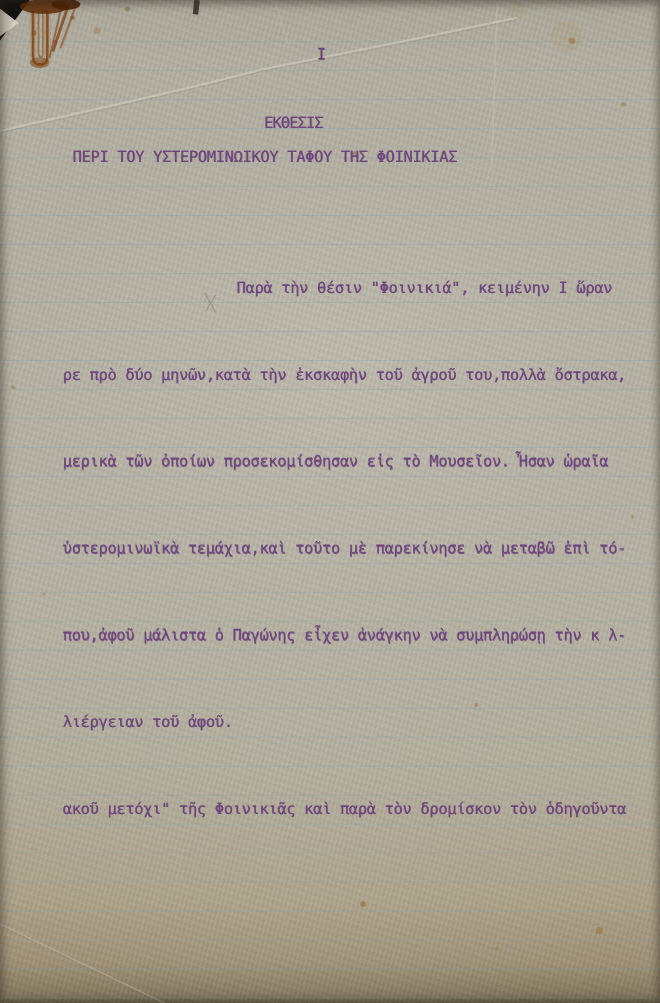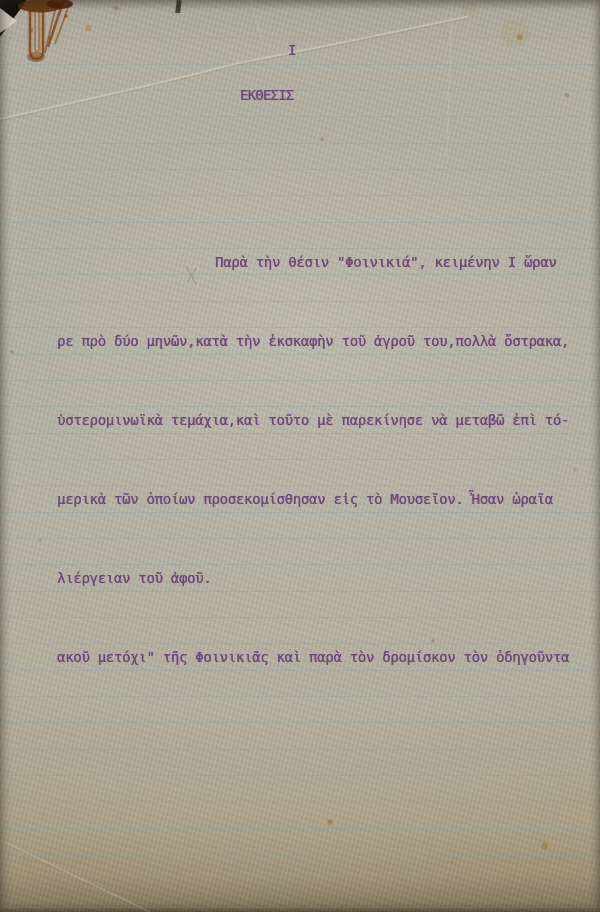--- a/index.html
+++ b/index.html
@@ -43,21 +43,21 @@
     opacity: 0.75;
   }
   .overlay-svg { position: absolute; inset: 0; z-index: 3; pointer-events: none; }
 
   .textlayer { position: absolute; inset: 0; z-index: 4; color: #6a3d7b; }
   .ink {
     text-shadow: 0.35px 0.3px 0.55px rgba(96,52,114,0.65), -0.2px 0.2px 0.9px rgba(96,52,114,0.22);
     opacity: 0.93;
   }
   .pagenum { position: absolute; left: 288px; top: 42px; font-size: 14px; }
-  .title   { position: absolute; left: 240px; top: 87px; font-size: 14px; letter-spacing: -0.8px; white-space: pre; }
+  .title   { position: absolute; left: 240px; top: 104px; font-size: 14px; letter-spacing: -0.8px; white-space: pre; }
   .subtitle{ position: absolute; left: 66px;  top: 135px; font-size: 14px; letter-spacing: -0.3px; white-space: pre; }
   .bodytext{
     position: absolute; left: 57px; top: 196px;
     font-size: 14px; line-height: 26.35px; letter-spacing: -0.3px;
     white-space: pre;
   }
   .bl { height: 26.35px; }
   .bl.indent { padding-left: 158px; }
 </style>
 </head>
@@ -120,26 +120,28 @@
       <circle cx="40" cy="540" r="1.6" fill="#8a5a20" opacity="0.3"></circle>
       <circle cx="330" cy="822" r="2.6" fill="#8a5a20" opacity="0.45"></circle>
       <circle cx="545" cy="846" r="3.2" fill="#9a6a2a" opacity="0.45"></circle>
       <circle cx="452" cy="862" r="1.8" fill="#9a6a2a" opacity="0.35"></circle>
     </g>
   </svg>
 
   <div class="textlayer ink">
     <div class="pagenum">I</div>
     <div class="title">ΕΚΘΕΣΙΣ</div>
+    <div class="subtitle">ΠΕΡΙ ΤΟΥ ΥΣΤΕΡΟΜΙΝΩΙΚΟΥ ΤΑΦΟΥ ΤΗΣ ΦΟΙΝΙΚΙΑΣ</div>
 
     <div class="bodytext">
       <div class="bl indent">Παρὰ τὴν θέσιν "Φοινικιά", κειμένην Ι ὥραν</div>
       <div class="bl">ρε πρὸ δύο μηνῶν,κατὰ τὴν ἐκσκαφὴν τοῦ ἀγροῦ του,πολλὰ ὄστρακα,</div>
+      <div class="bl">μερικὰ τῶν ὁποίων προσεκομίσθησαν εἰς τὸ Μουσεῖον. Ἦσαν ὡραῖα</div>
       <div class="bl">ὑστερομινωϊκὰ τεμάχια,καὶ τοῦτο μὲ παρεκίνησε νὰ μεταβῶ ἐπὶ τό-</div>
-      <div class="bl">μερικὰ τῶν ὁποίων προσεκομίσθησαν εἰς τὸ Μουσεῖον. Ἦσαν ὡραῖα</div>
+      <div class="bl">που,ἀφοῦ μάλιστα ὁ Παγώνης εἶχεν ἀνάγκην νὰ συμπληρώσῃ τὴν κ λ-</div>
       <div class="bl">λιέργειαν τοῦ ἀφοῦ.</div>
       <div class="bl">ακοῦ μετόχι" τῆς Φοινικιᾶς καὶ παρὰ τὸν δρομίσκον τὸν ὁδηγοῦντα</div>
       
       
       
       
       
       
       
       

